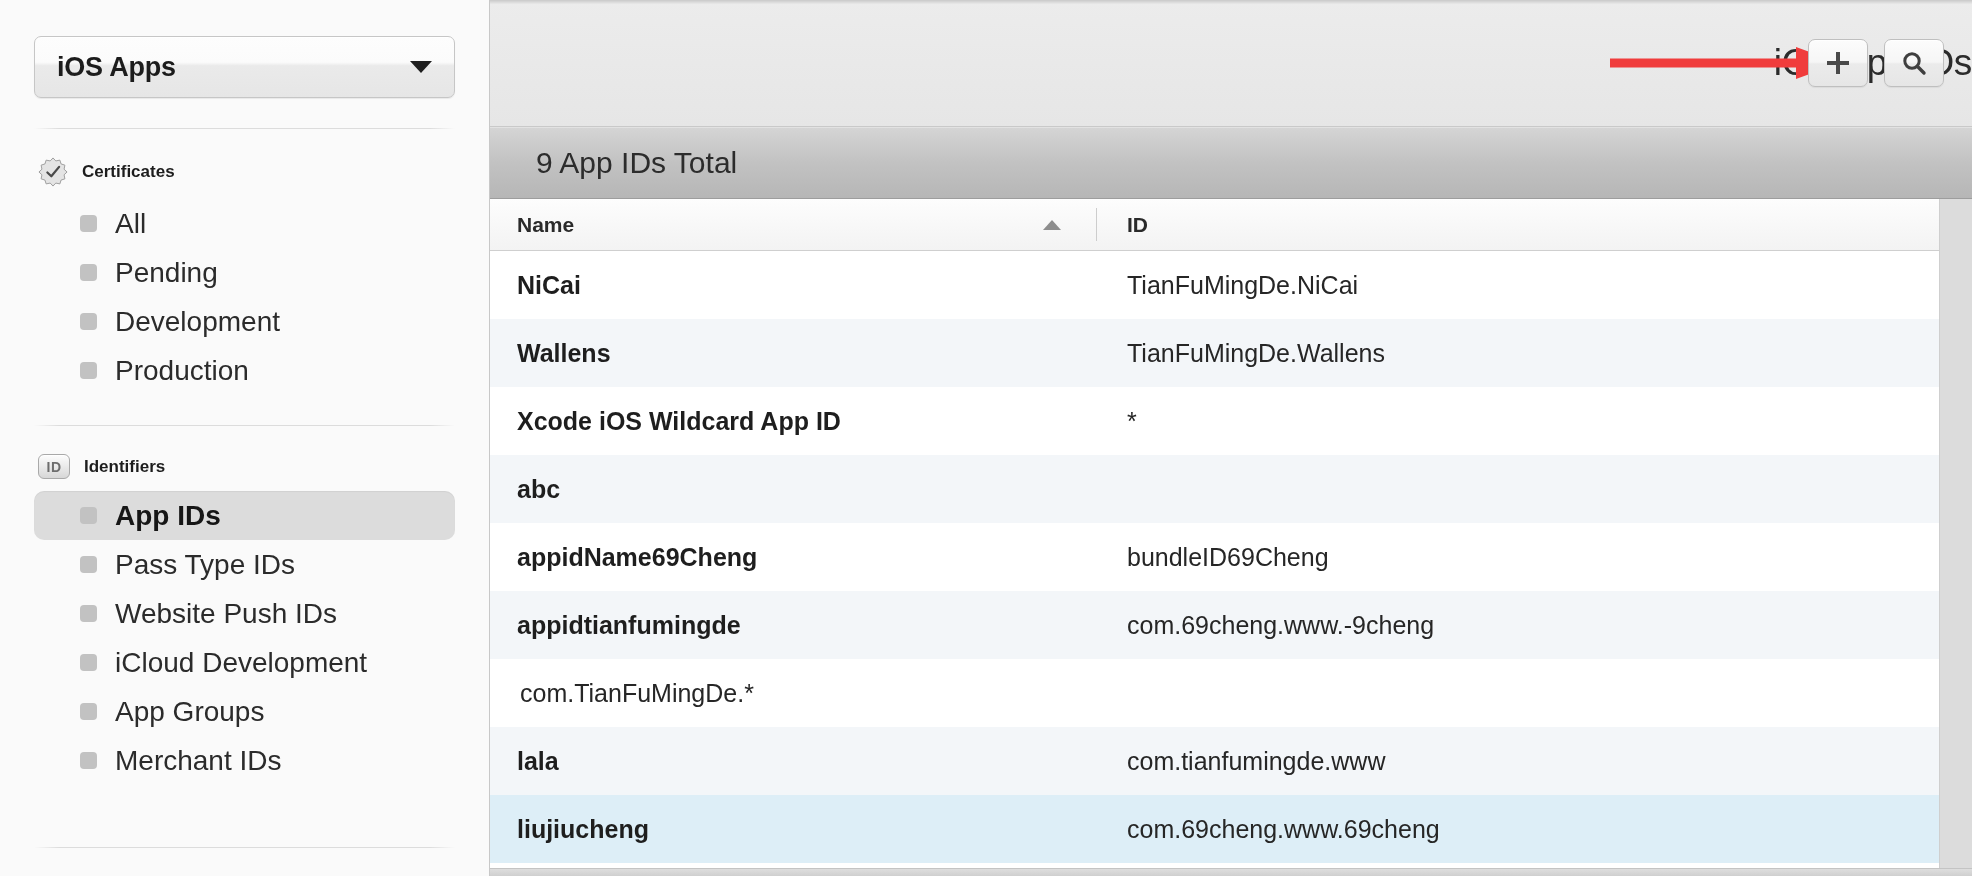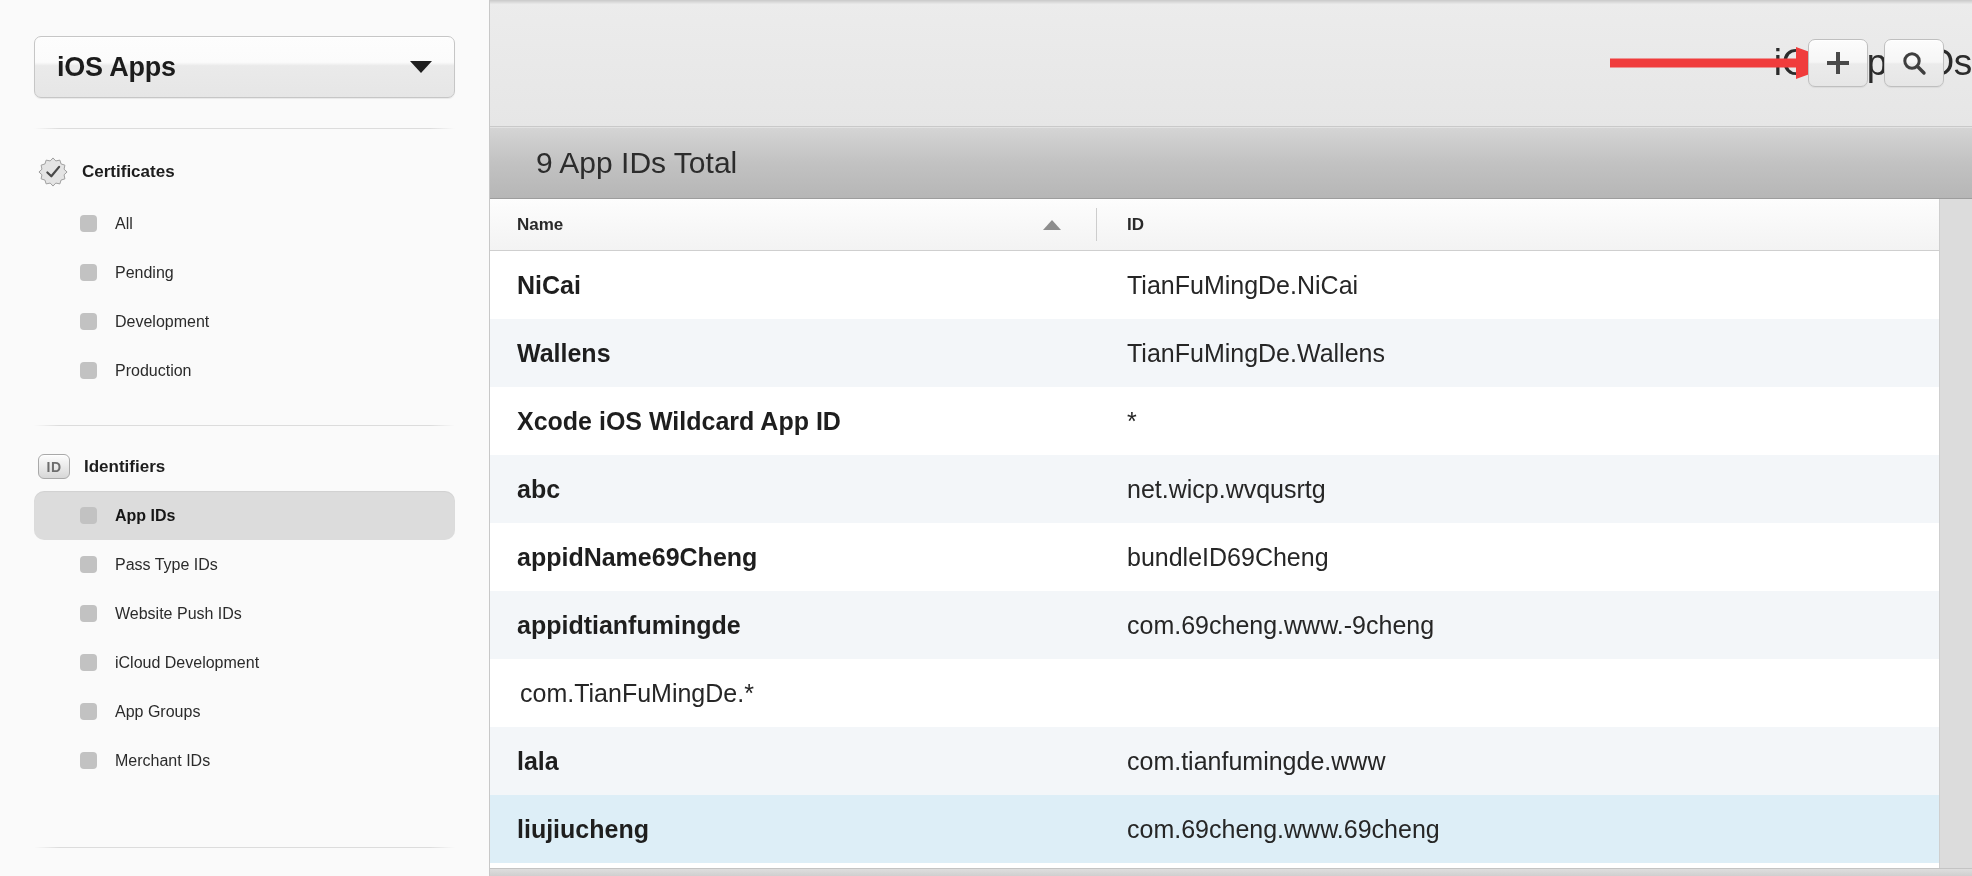--- a/index.html
+++ b/index.html
@@ -103,21 +103,21 @@
     background: #dcdcdc;
     box-shadow: inset 0 1px 1px rgba(0,0,0,0.05);
   }
   .nav-bullet {
     width: 17px; height: 17px;
     border-radius: 4px;
     background: #c2c2c2;
     flex: 0 0 17px;
   }
   .nav-label {
-    font-size: 16px; color: #2b2b2b;
+    font-size: 28px; color: #2b2b2b;
   }
   .nav-item.selected .nav-label { font-weight: bold; color: #161616; }
 
   .sidebar-bottom-divider {
     position: absolute;
     left: 34px; right: 34px; bottom: 28px;
     height: 1px;
     background: linear-gradient(to right, rgba(0,0,0,0) 0%, #dcdcdc 6%, #dcdcdc 94%, rgba(0,0,0,0) 100%);
   }
 
@@ -201,21 +201,21 @@
   }
   .table-head {
     display: flex;
     height: 52px; flex: 0 0 52px;
     background: linear-gradient(to bottom, #fdfdfd 0%, #f3f3f3 100%);
     border-bottom: 1px solid #cfcfcf;
     align-items: center;
   }
   .th {
     position: relative;
-    font-size: 17px; font-weight: bold; color: #2a2a2a;
+    font-size: 21px; font-weight: bold; color: #2a2a2a;
     display: flex; align-items: center;
     height: 100%;
     cursor: pointer;
   }
   .th-name { width: 607px; padding-left: 27px; }
   .th-id   { flex: 1 1 auto; padding-left: 30px; }
   .th-name::after {
     content: ""; position: absolute; right: 0; top: 9px; bottom: 9px;
     width: 1px; background: #cdcdcd;
   }
@@ -407,21 +407,20 @@
         <div class="row alt">
           <div class="cell-name">Wallens</div>
           <div class="cell-id">TianFuMingDe.Wallens</div>
         </div>
         <div class="row">
           <div class="cell-name">Xcode iOS Wildcard App ID</div>
           <div class="cell-id">*</div>
         </div>
         <div class="row alt">
           <div class="cell-name">abc</div>
-          <div class="cell-id">net.wicp.wvqusrtg</div>
         </div>
         <div class="row">
           <div class="cell-name">appidName69Cheng</div>
           <div class="cell-id">bundleID69Cheng</div>
         </div>
         <div class="row alt">
           <div class="cell-name">appidtianfumingde</div>
           <div class="cell-id">com.69cheng.www.-9cheng</div>
         </div>
         <div class="row">

